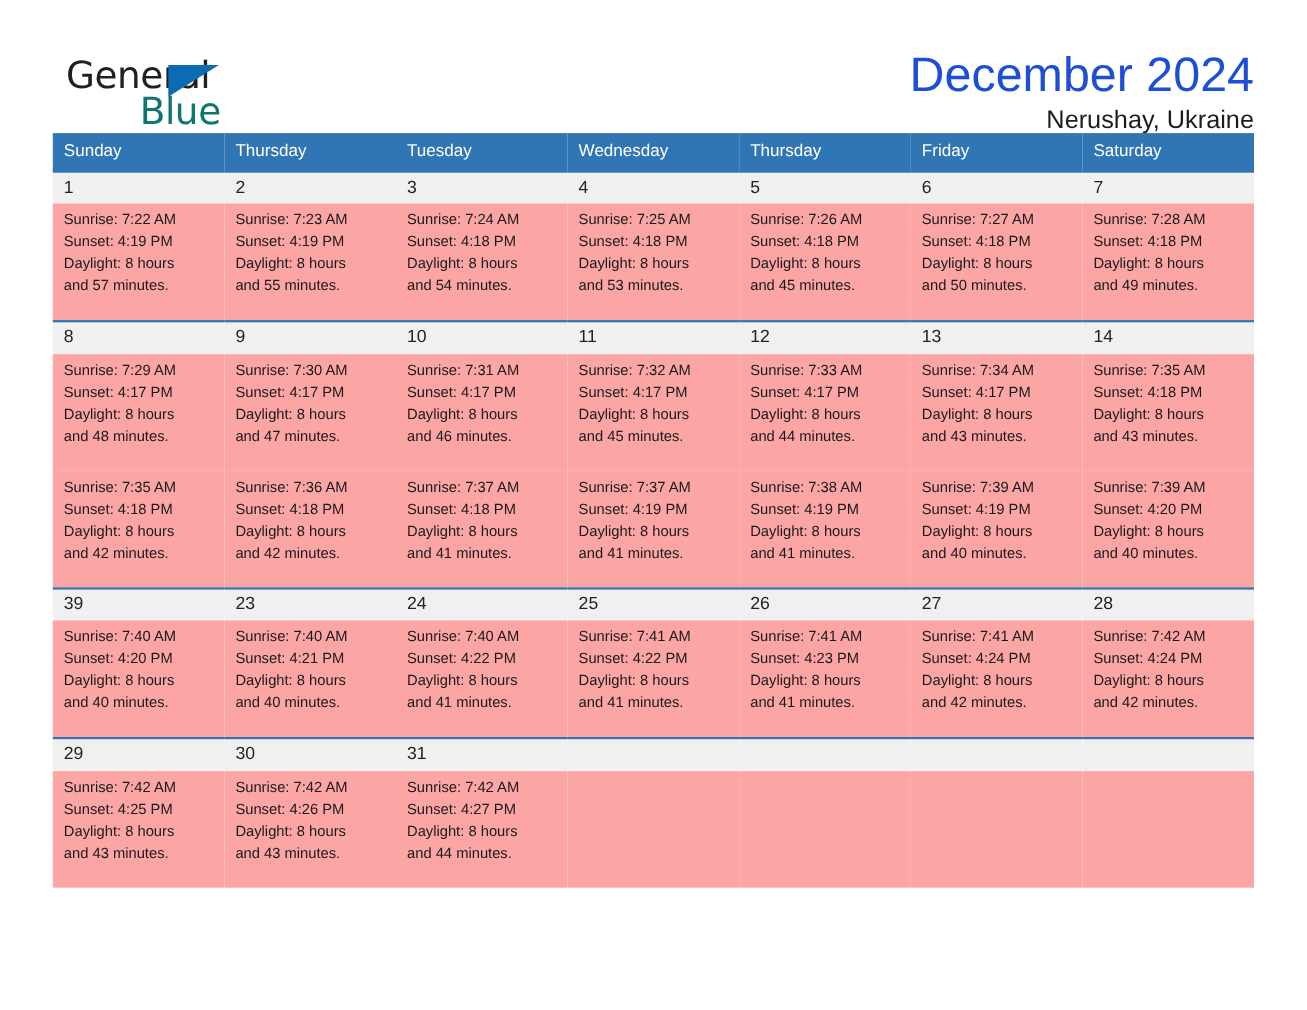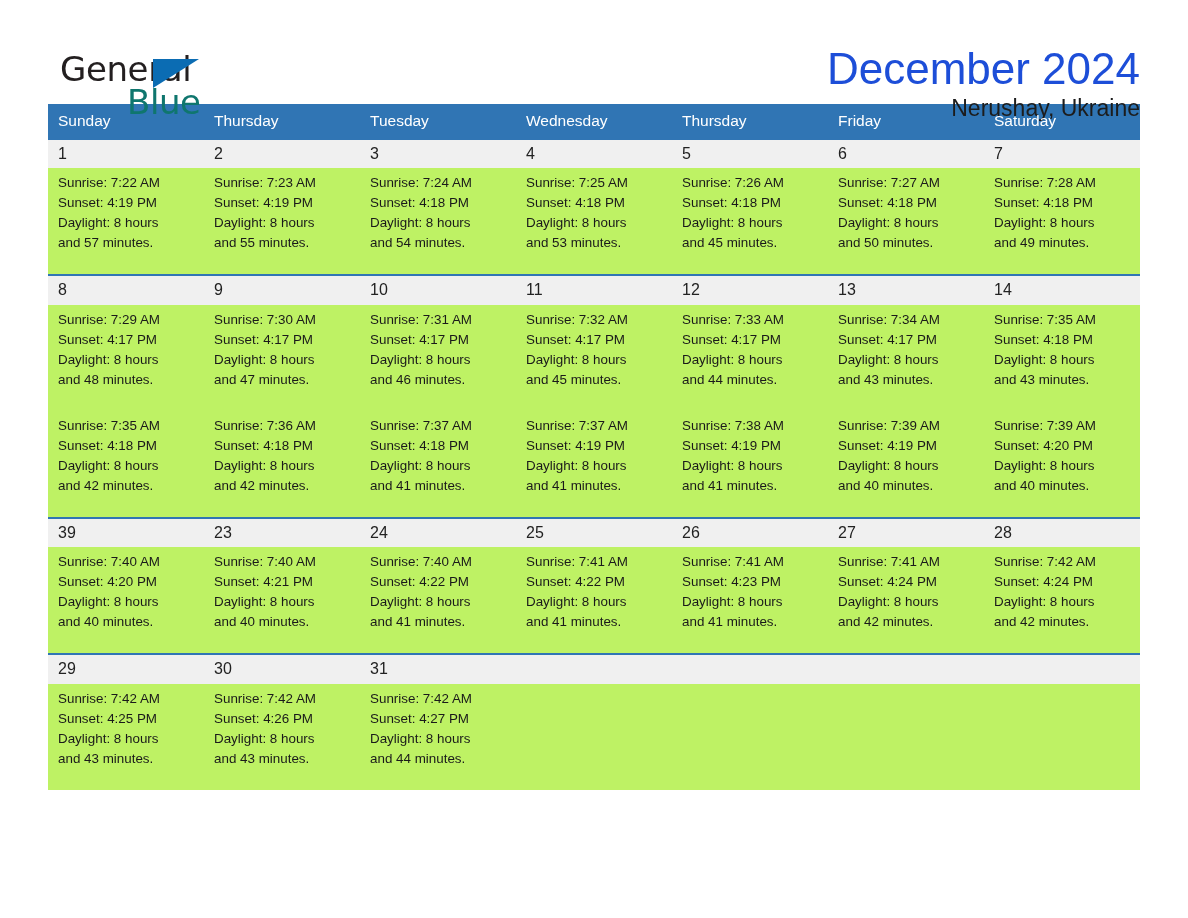--- a/index.html
+++ b/index.html
@@ -84,20 +84,21 @@
     color: #1c1c1c;
     margin-top: 4px;
     line-height: 1.1;
   }
 
   
   .calendar {
     width: 1092px;
     border-collapse: collapse;
     table-layout: fixed;
+    margin-top: 17px;
   }
   .calendar col { width: 156px; }
 
   thead th {
     background: #3075b4;
     color: #ffffff;
     font-size: 15.5px;
     font-weight: 400;
     text-align: left;
     padding: 8px 0 9px 10px;
@@ -109,21 +110,21 @@
     background: #f0f0f0;
     border-top: 2px solid #3075b4;
     font-size: 16px;
     color: #222222;
     padding: 5px 0 5px 10px;
     line-height: 1.15;
     height: 16px;
     vertical-align: top;
   }
   tbody tr.info-row td {
-    background: #bef264;
+    background: #fca5a5;
     vertical-align: top;
     padding: 5px 9px 13px 10px;
     height: 88px;
   }
   .cell-line {
     font-size: 13.4px;
     line-height: 20px;
     color: #1a1a1a;
     white-space: nowrap;
   }

